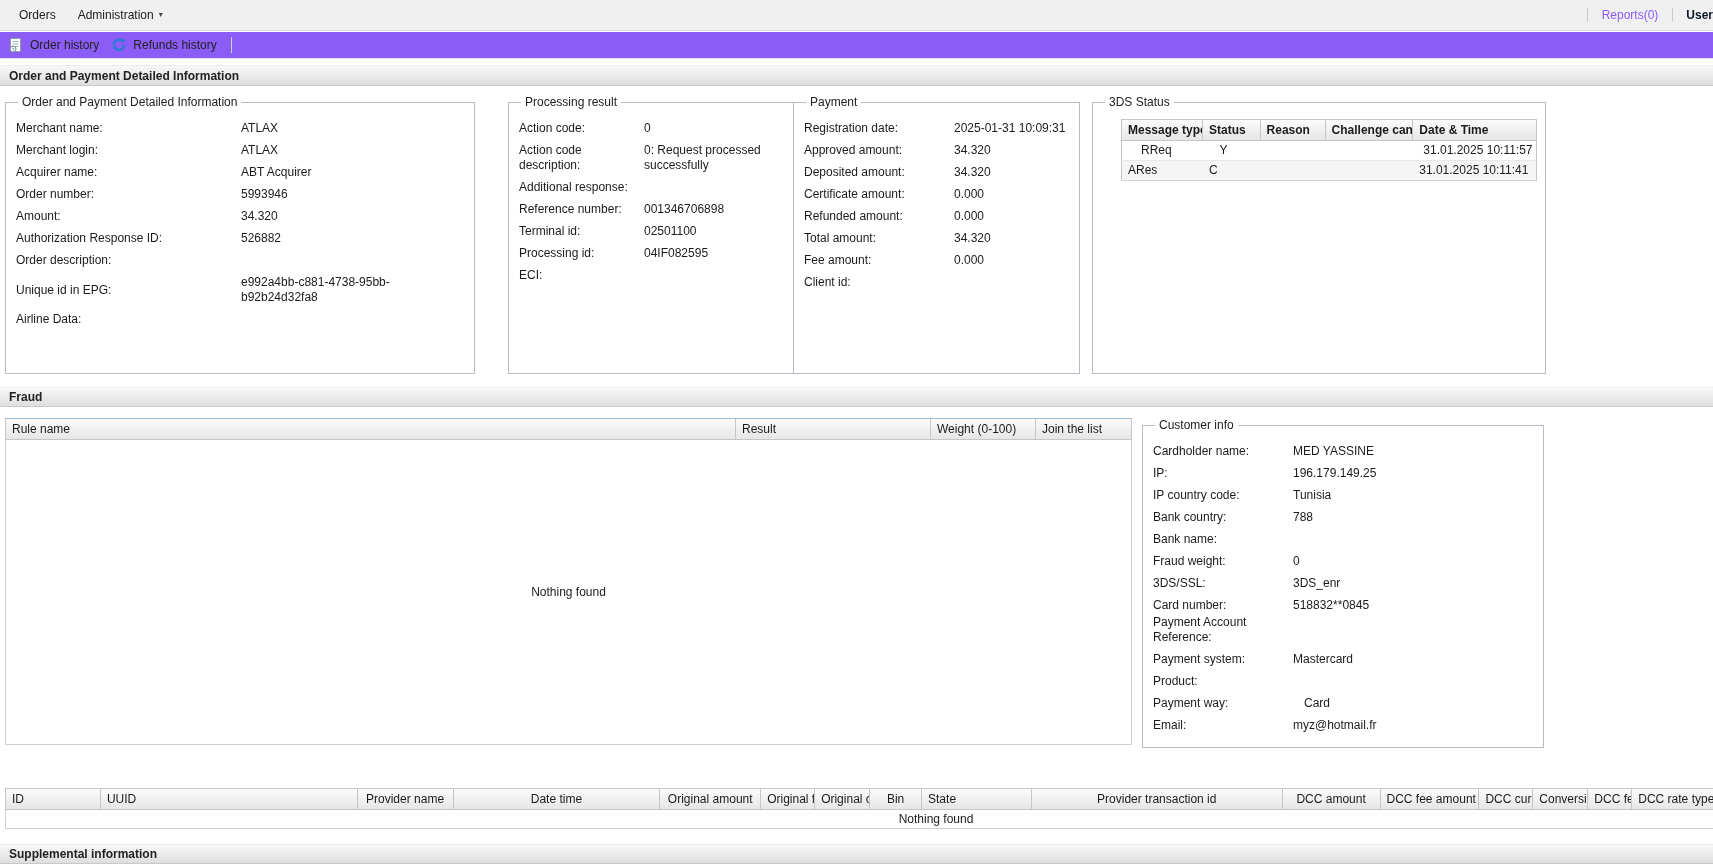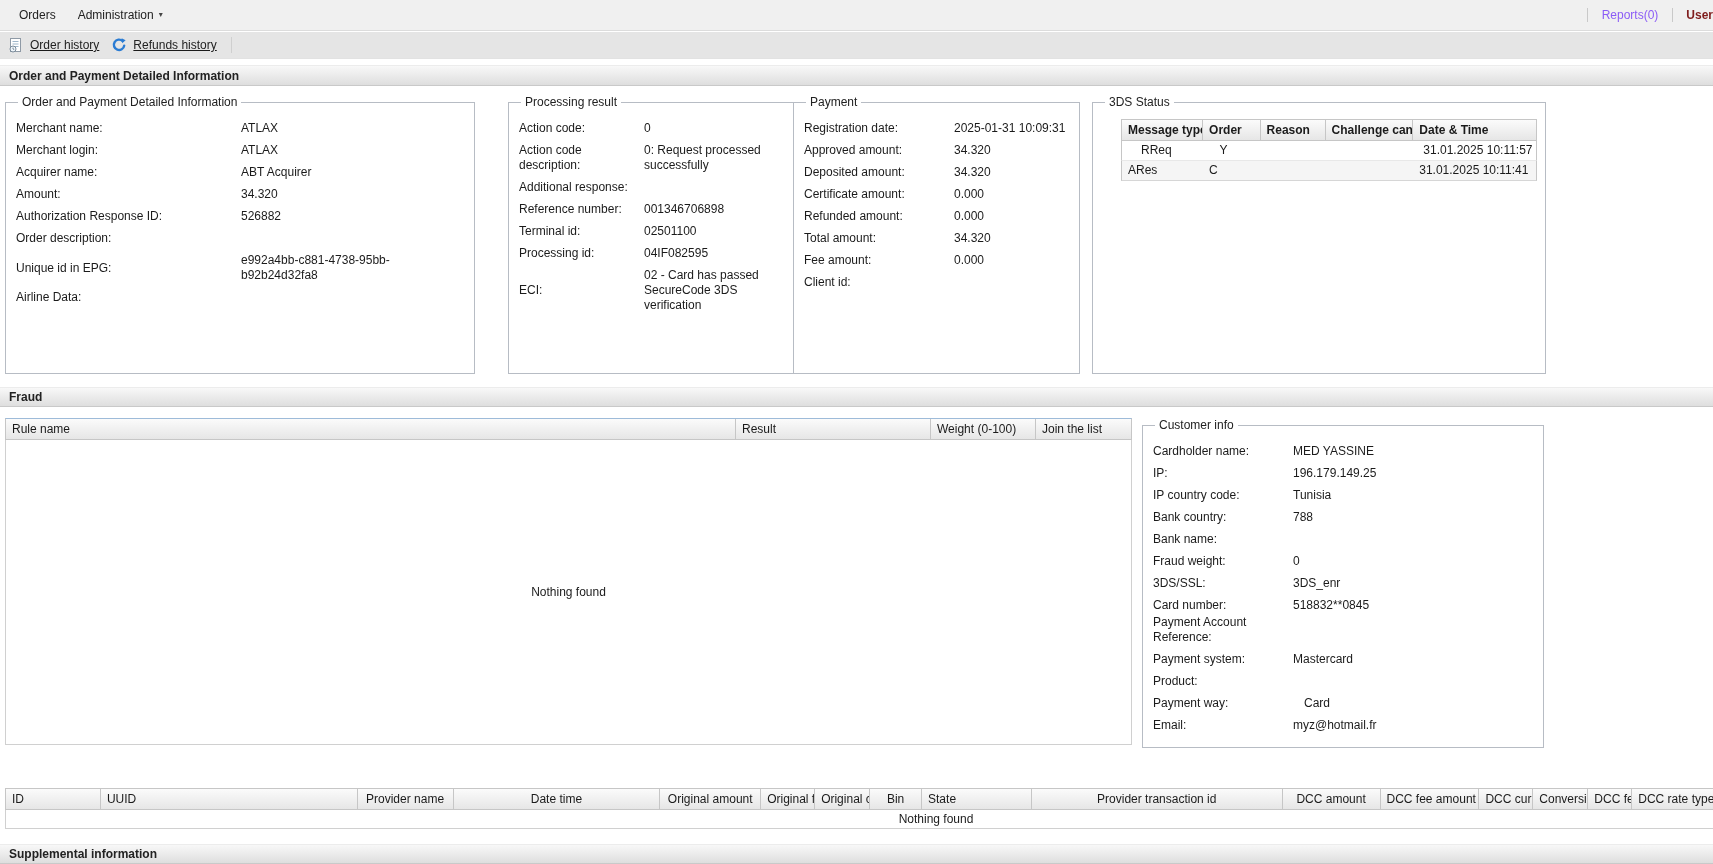--- a/index.html
+++ b/index.html
@@ -8,25 +8,25 @@
   .root { position:relative; width:1713px; height:864px; background:#fff; overflow:hidden; }
 
   
   .menubar { position:absolute; left:0; top:0; width:1713px; height:31px; background:#f0f0f0;
              border-bottom:1px solid #dcdcdc; display:flex; align-items:center; padding:0 0 0 8px; }
   .menu-item { padding:0 11px; color:#222; cursor:default; display:flex; align-items:center; gap:5px; }
   .caret { font-size:8px; color:#444; line-height:1; }
   .menubar-right { margin-left:auto; display:flex; align-items:center; }
   .sep-v { width:1px; height:14px; background:#c9c9c9; }
   .reports-link { color:#8b5cf6; padding:0 14px; white-space:nowrap; }
-  .user-link { color:#7f1d1d; font-weight:bold; padding-left:13px; white-space:nowrap; }
-
-  
-  .toolbar { position:absolute; left:0; top:32px; width:1713px; height:27px; background:#e5e5e5;
-             border-bottom:1px solid #e2e2e2; display:flex; align-items:center; padding:0 4px;text-decoration:underline; }
+  .user-link { color:#0f172a; font-weight:bold; padding-left:13px; white-space:nowrap; }
+
+  
+  .toolbar { position:absolute; left:0; top:32px; width:1713px; height:27px; background:#8b5cf6;
+             border-bottom:1px solid #e2e2e2; display:flex; align-items:center; padding:0 4px; }
   .tool-btn { display:flex; align-items:center; gap:6px; padding:3px 8px 3px 4px; color:#222; cursor:default; }
   .tool-sep { width:1px; height:16px; background:#cfcfcf; margin:0 6px; }
 
   
   .section-bar { position:absolute; left:0; width:1713px; height:21px;
                  background:linear-gradient(#f8f8f8,#dedede);
                  border-top:1px solid #ececec; border-bottom:1px solid #c9c9c9;
                  display:flex; align-items:center; padding-left:9px; font-weight:bold; color:#222; }
 
   
@@ -125,20 +125,24 @@
         </div>
       <div class="frow">
           <span class="flabel">Merchant login:</span>
           <span class="fvalue">ATLAX</span>
         </div>
       <div class="frow">
           <span class="flabel">Acquirer name:</span>
           <span class="fvalue">ABT Acquirer</span>
         </div>
       <div class="frow">
+          <span class="flabel">Order number:</span>
+          <span class="fvalue">5993946</span>
+        </div>
+      <div class="frow">
           <span class="flabel">Amount:</span>
           <span class="fvalue">34.320</span>
         </div>
       <div class="frow">
           <span class="flabel">Authorization Response ID:</span>
           <span class="fvalue">526882</span>
         </div>
       <div class="frow">
           <span class="flabel">Order description:</span>
           <span class="fvalue"></span>
@@ -176,21 +180,20 @@
       <div class="frow">
           <span class="flabel">Terminal id:</span>
           <span class="fvalue">02501100</span>
         </div>
       <div class="frow">
           <span class="flabel">Processing id:</span>
           <span class="fvalue">04IF082595</span>
         </div>
       <div class="frow">
           <span class="flabel">ECI:</span>
-          <span class="fvalue" style="max-width:150px;">02 - Card has passed SecureCode 3DS verification</span>
         </div>
     </div>
   </fieldset>
 
   <fieldset class="panel lw150" style="left:793px; top:95px; width:287px; height:279px;">
     <legend>Payment</legend>
     <div class="panel-body">
       <div class="frow">
           <span class="flabel">Registration date:</span>
           <span class="fvalue">2025-01-31 10:09:31</span>
@@ -224,21 +227,21 @@
           <span class="fvalue"></span>
         </div>
     </div>
   </fieldset>
 
   <fieldset class="panel" style="left:1092px; top:95px; width:448px; height:279px;">
     <legend>3DS Status</legend>
     <div class="tds-table">
       <div class="grid-header bold-h">
         <div class="grid-hcell" style="width:85px;">Message type</div>
-        <div class="grid-hcell" style="width:60px;">Order</div>
+        <div class="grid-hcell" style="width:60px;">Status</div>
         <div class="grid-hcell" style="width:68px;">Reason</div>
         <div class="grid-hcell" style="width:92px;">Challenge cancel</div>
         <div class="grid-hcell" style="width:129px;">Date &amp; Time</div>
       </div>
       <div class="grid-row grid-sides">
         <div class="grid-cell" style="width:85px;margin-left:13px;">RReq</div>
         <div class="grid-cell" style="width:60px;">Y</div>
         <div class="grid-cell" style="width:68px;"></div>
         <div class="grid-cell" style="width:92px;"></div>
         <div class="grid-cell" style="width:129px;">31.01.2025 10:11:57</div>

